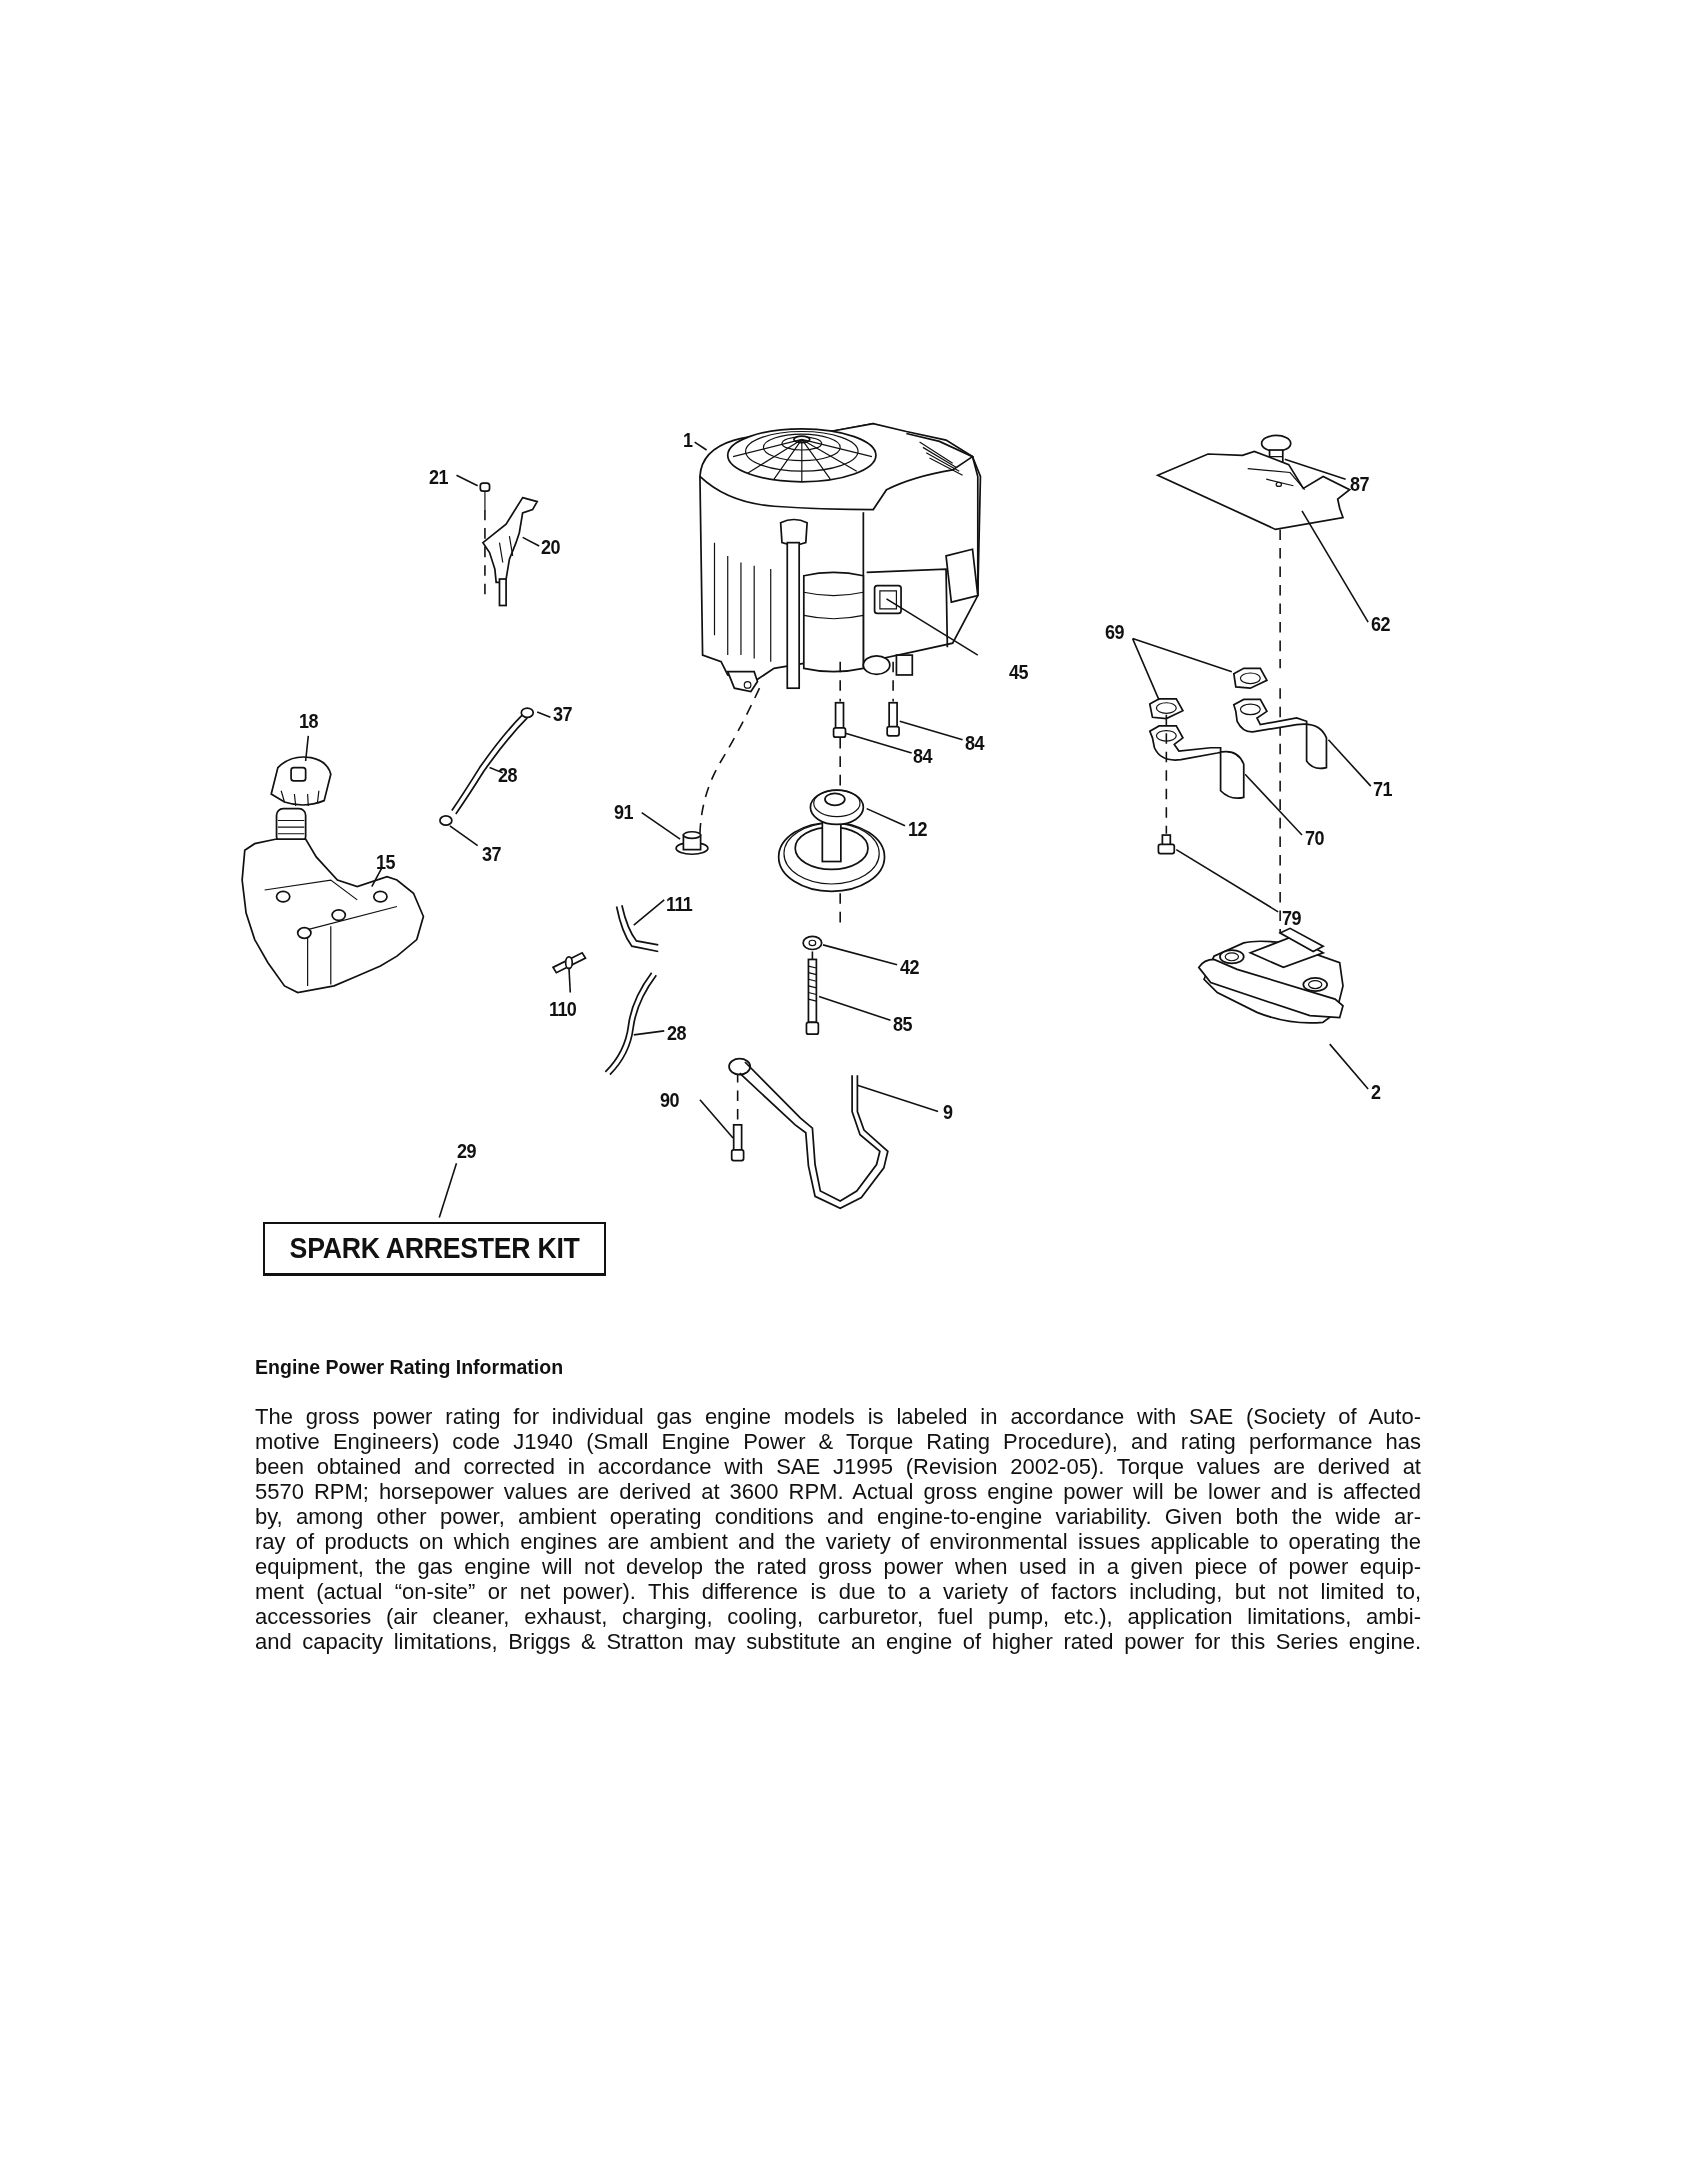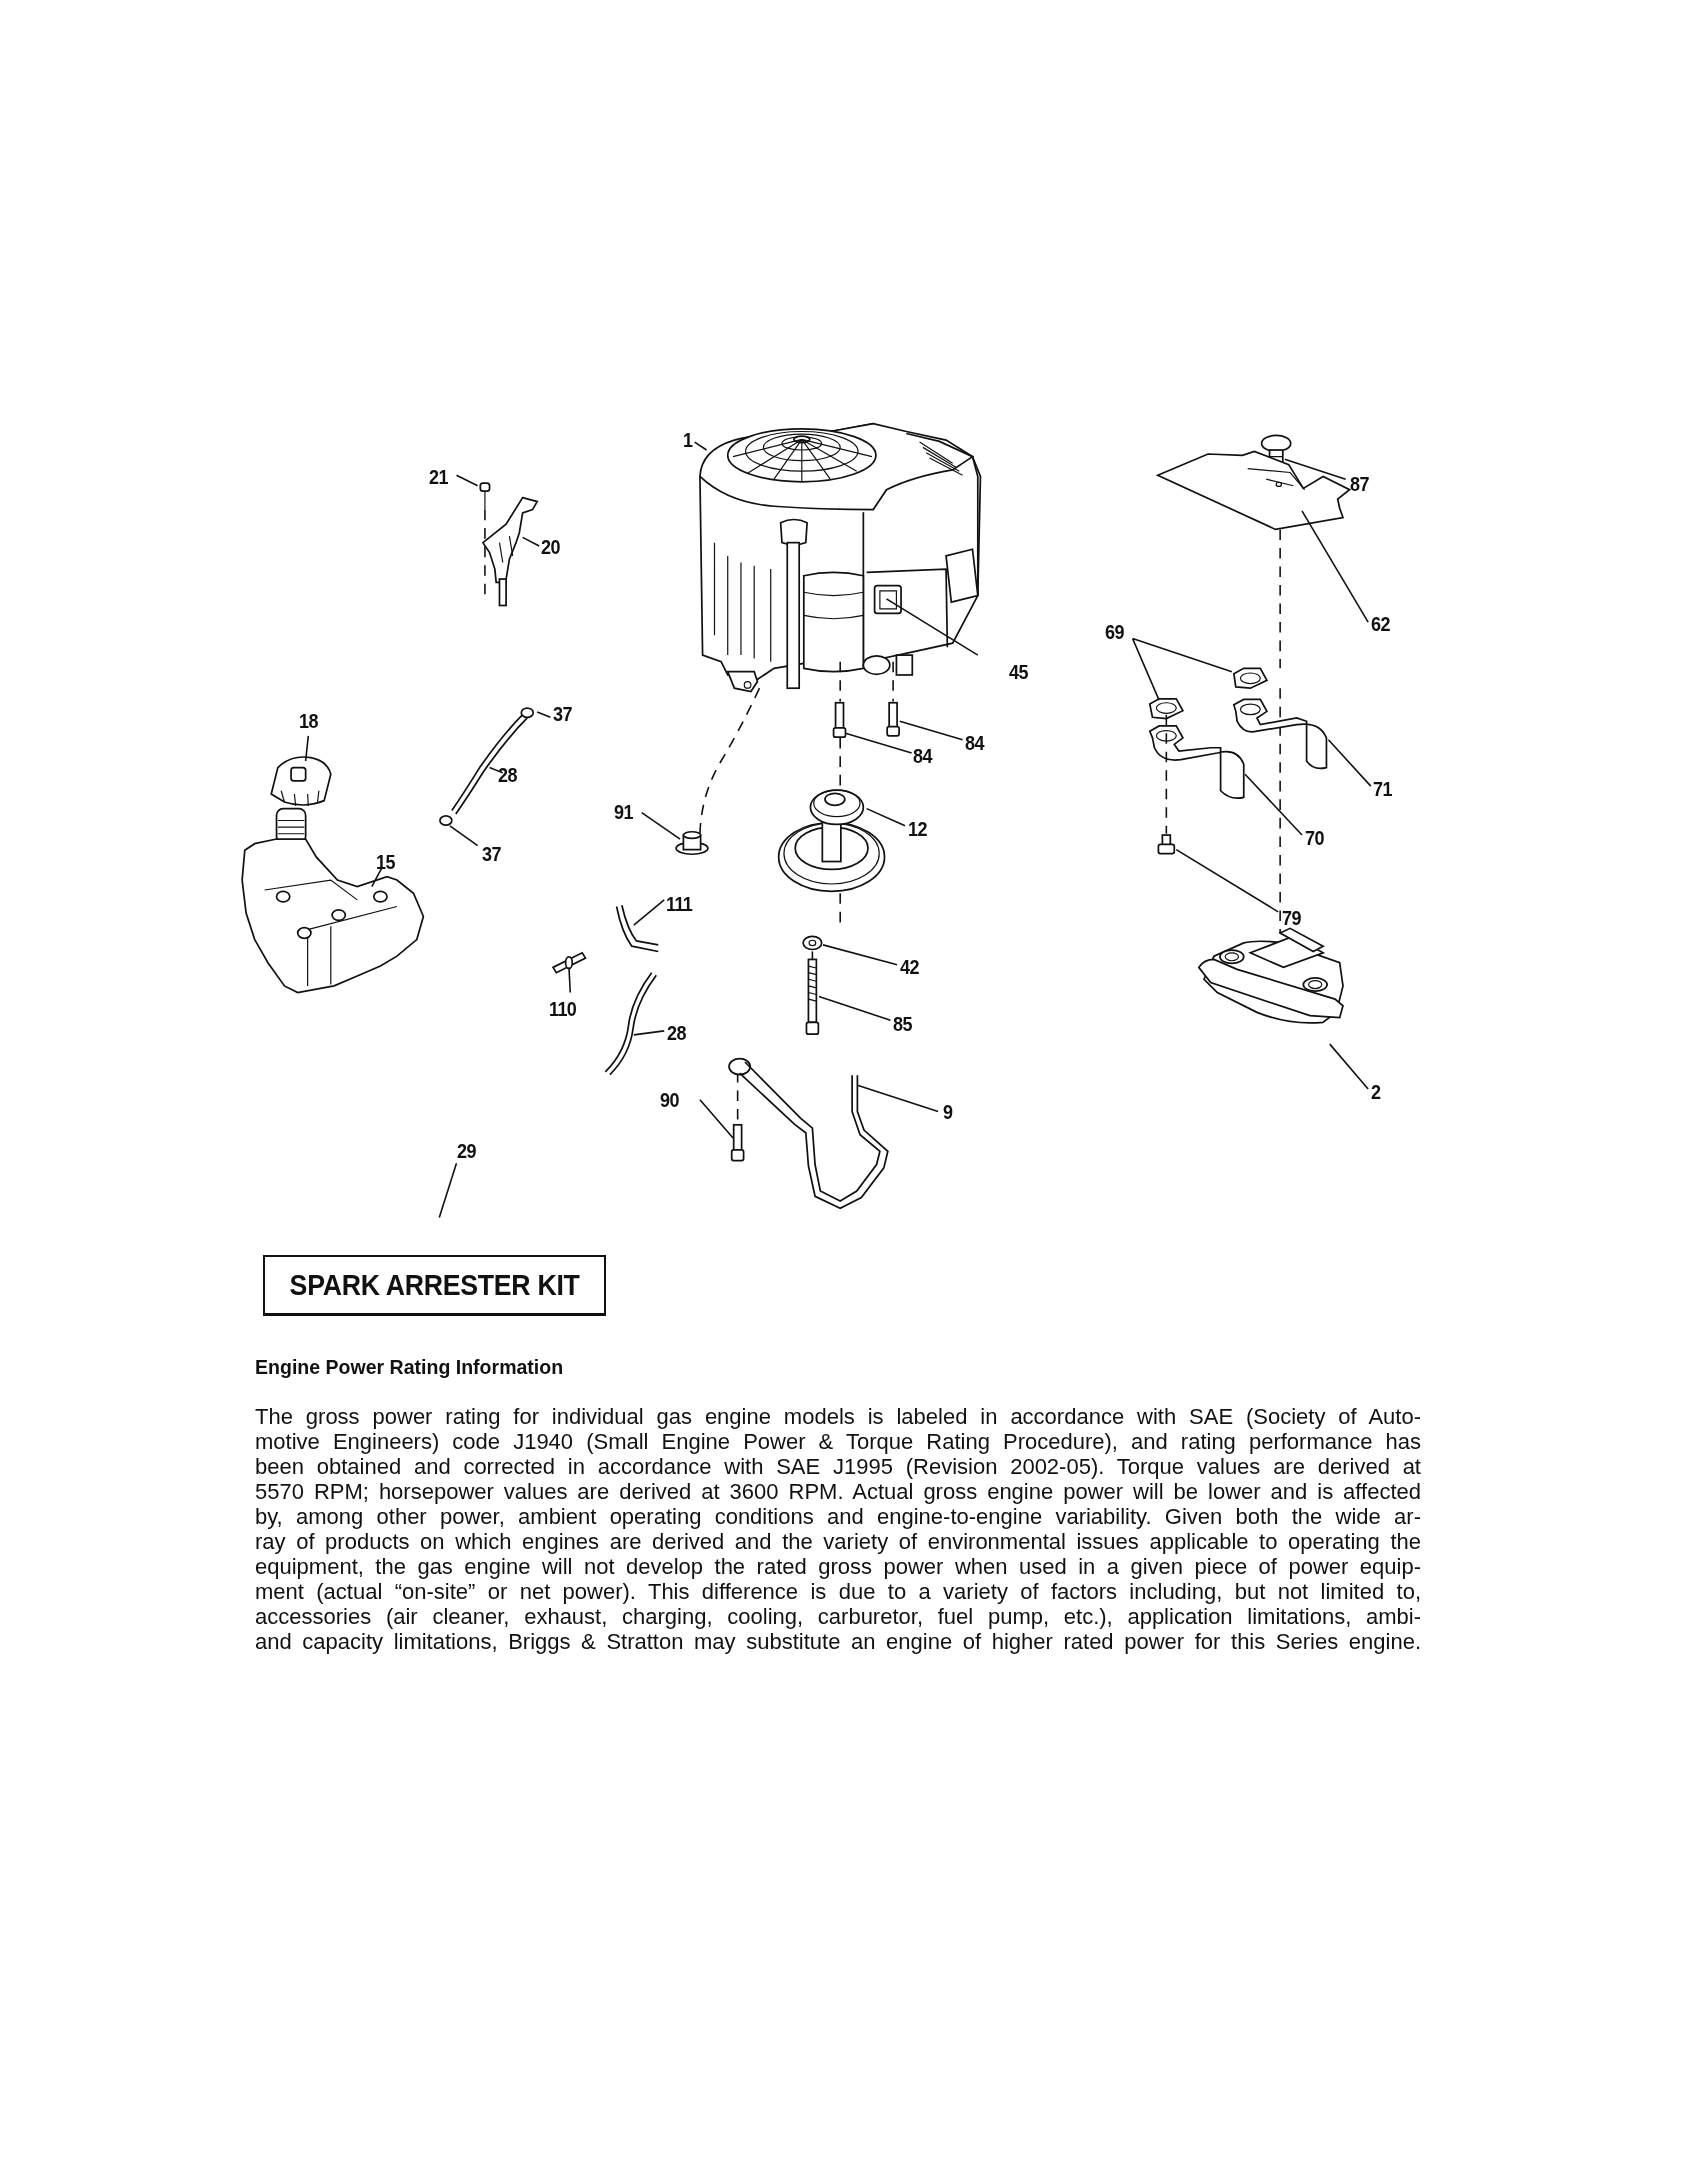--- a/index.html
+++ b/index.html
@@ -1,20 +1,20 @@
 <!DOCTYPE html>
 <html style="font-size:10.6px"><head>
 <meta charset="utf-8">
 <style>
   html,body{margin:0;padding:0;background:#ffffff;}
   body{width:1687px;height:2183px;position:relative;overflow:hidden;font-family:"Liberation Sans",sans-serif;color:#111;}
   #diagram{position:absolute;left:0;top:0;width:1687px;height:1297px;}
   #diagram svg{position:absolute;left:0;top:0;}
   .callout{position:absolute;font-family:"Liberation Sans",sans-serif;font-weight:bold;font-size:20px;color:#111;line-height:1;letter-spacing:-0.7px;transform:scaleX(0.9);transform-origin:left top;}
-  .kit-box{position:absolute;left:263px;top:1255px;width:343px;height:61px;border:2px solid #111;border-bottom-width:3.3px;border-right-width:2.6px;box-sizing:border-box;display:flex;align-items:center;justify-content:center;}
+  .kit-box{position:absolute;left:263px;top:1222px;width:343px;height:54px;border:2px solid #111;border-bottom-width:3.3px;border-right-width:2.6px;box-sizing:border-box;display:flex;align-items:center;justify-content:center;}
   .kit-label{font-family:"Liberation Sans",sans-serif;font-weight:bold;font-size:29px;letter-spacing:-0.3px;transform:scaleX(0.92);white-space:nowrap;}
   .info-heading{position:absolute;left:255px;top:1355px;font-family:"Liberation Sans",sans-serif;font-weight:bold;font-size:21px;transform:scaleX(0.93);transform-origin:left top;white-space:nowrap;}
   .info-body{position:absolute;left:255px;top:1388px;width:1166px;margin-top:16px;}
   .info-line{font-family:"Liberation Sans",sans-serif;font-size:22px;line-height:25px;white-space:nowrap;text-align:justify;text-align-last:justify;display:block;width:100%;}
   .info-line.last{text-align-last:justify;}
   .ln{stroke:#111;stroke-width:2.6;fill:none;}
   .lnf{stroke:#111;stroke-width:2.6;fill:#fff;}
   .thin{stroke:#111;stroke-width:1.8;fill:none;}
   .dash{stroke:#111;stroke-width:2.4;fill:none;stroke-dasharray:16 12;}
   .lead{stroke:#111;stroke-width:2.4;fill:none;}
@@ -279,19 +279,19 @@
 </div>
 
 <div class="info-heading">Engine Power Rating Information</div>
 
 <div class="info-body">
   <span class="info-line">The gross power rating for individual gas engine models is labeled in accordance with SAE (Society of Auto-</span>
   <span class="info-line">motive Engineers) code J1940 (Small Engine Power &amp; Torque Rating Procedure), and rating performance has</span>
   <span class="info-line">been obtained and corrected in accordance with SAE J1995 (Revision 2002-05). Torque values are derived at</span>
   <span class="info-line">5570 RPM; horsepower values are derived at 3600 RPM. Actual gross engine power will be lower and is affected</span>
   <span class="info-line">by, among other power, ambient operating conditions and engine-to-engine variability. Given both the wide ar-</span>
-  <span class="info-line">ray of products on which engines are derived and the variety of environmental issues applicable to operating the</span>
+  <span class="info-line">ray of products on which engines are ambient and the variety of environmental issues applicable to operating the</span>
   <span class="info-line">equipment, the gas engine will not develop the rated gross power when used in a given piece of power equip-</span>
   <span class="info-line">ment (actual “on-site” or net power). This difference is due to a variety of factors including, but not limited to,</span>
   <span class="info-line">accessories (air cleaner, exhaust, charging, cooling, carburetor, fuel pump, etc.), application limitations, ambi-</span>
   <span class="info-line last">and capacity limitations, Briggs &amp; Stratton may substitute an engine of higher rated power for this Series engine.</span>
 </div>
 
 
 </body></html>

